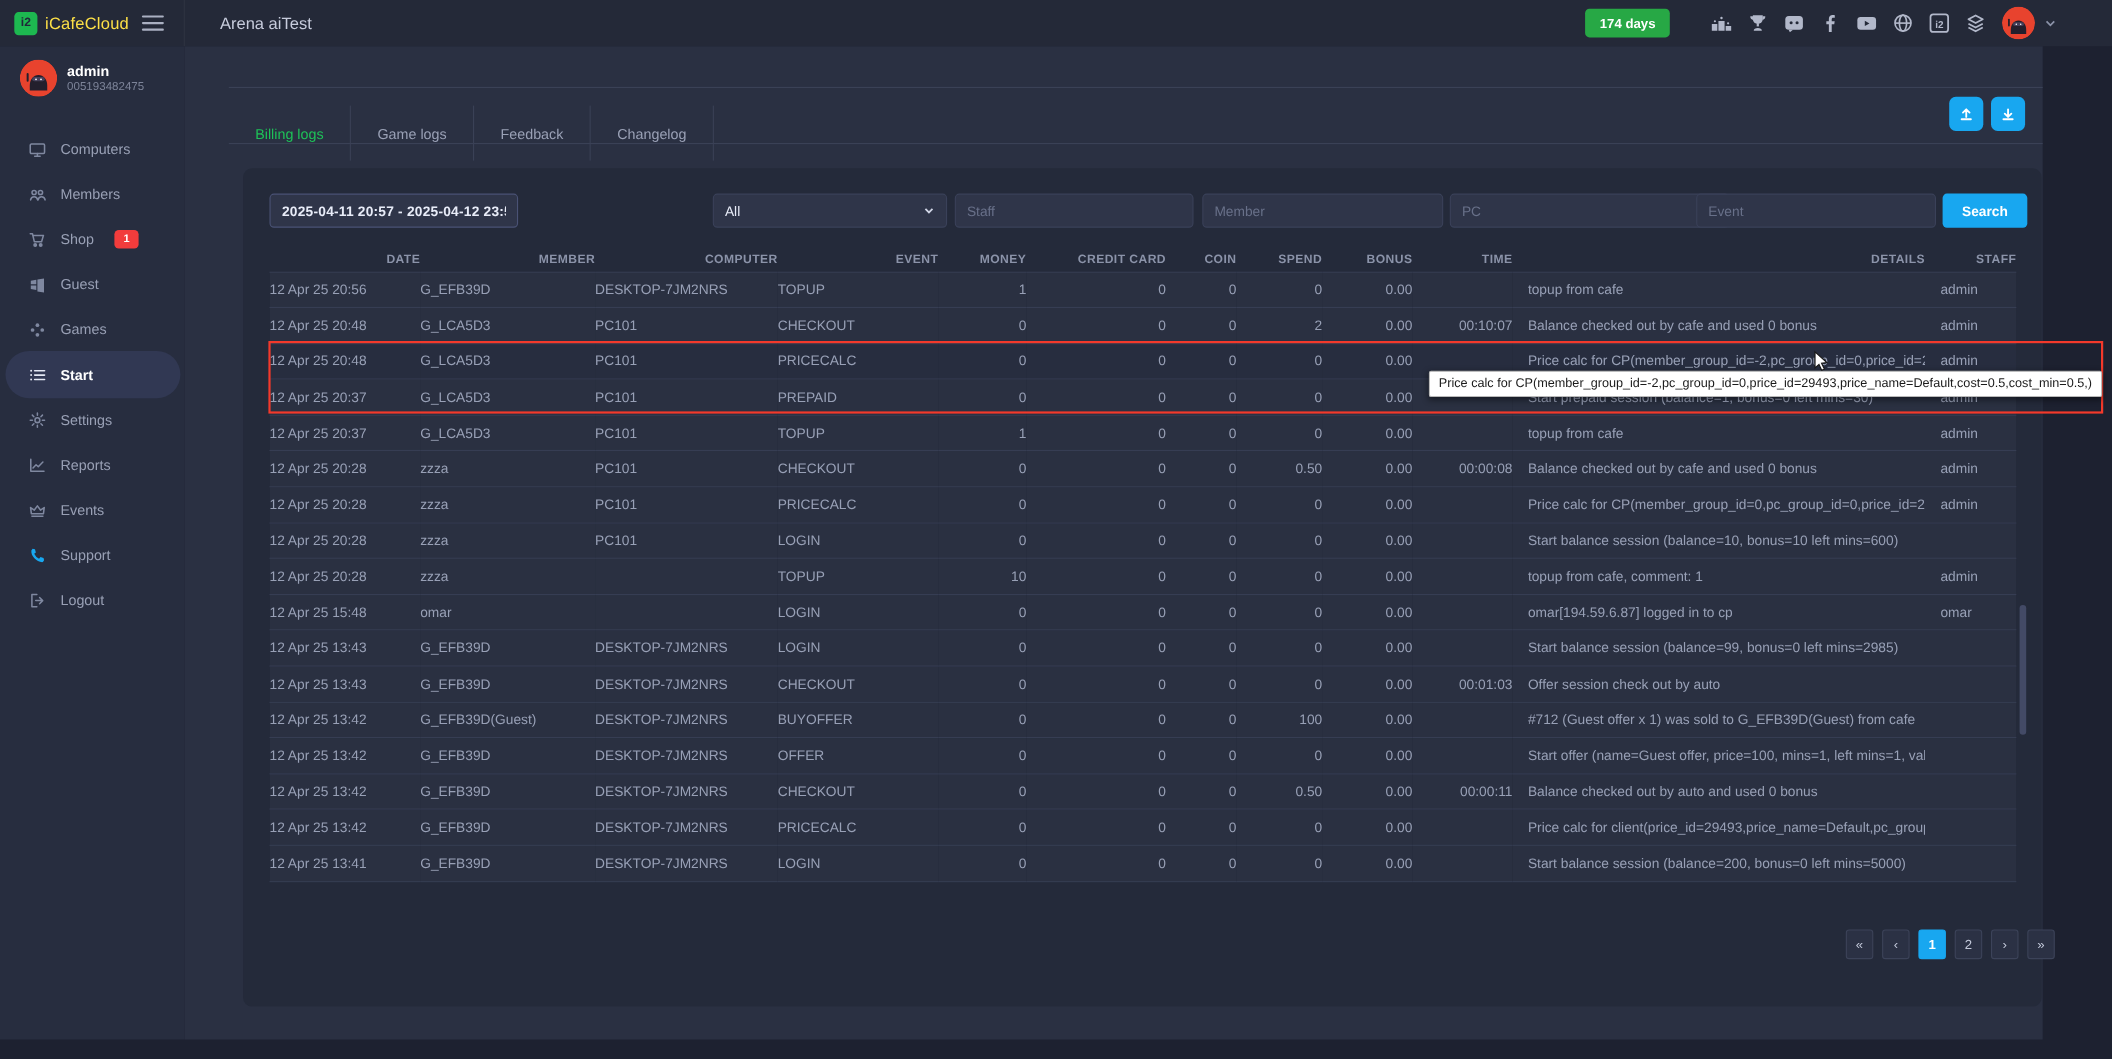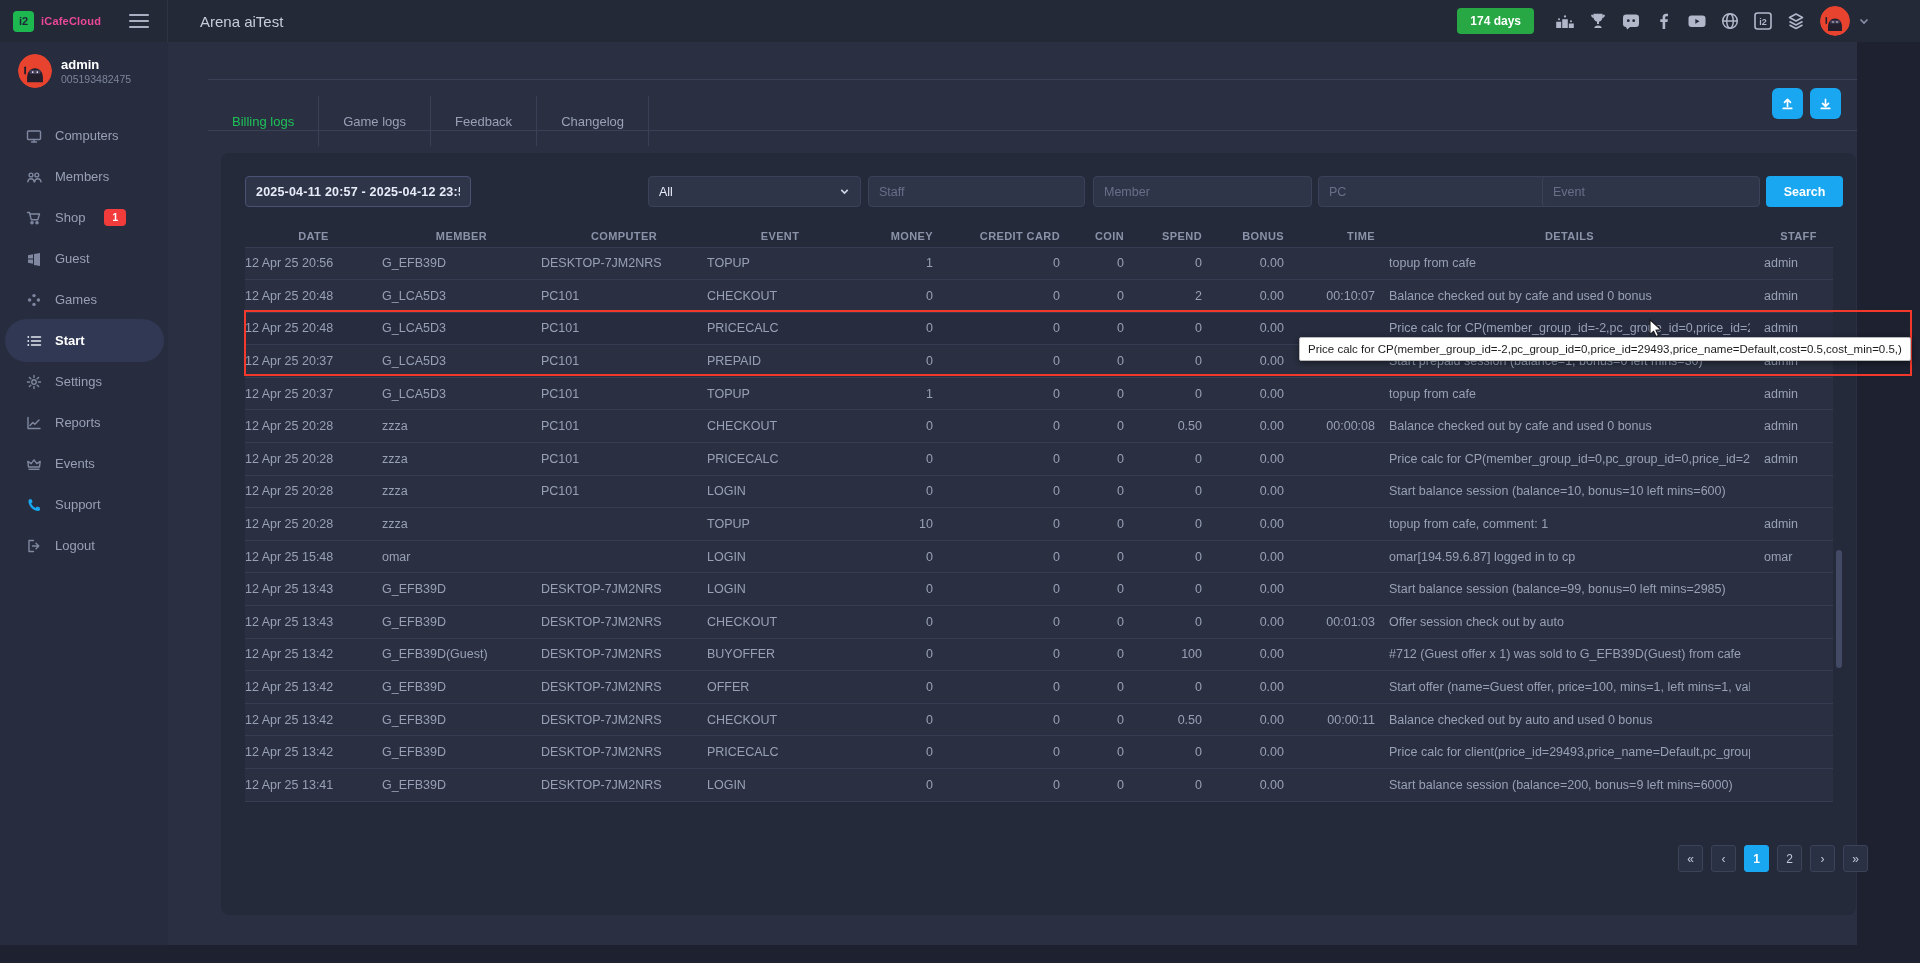--- a/index.html
+++ b/index.html
@@ -3,26 +3,26 @@
 <meta charset="utf-8">
 <style>
   *{box-sizing:border-box;margin:0;padding:0}
   html,body{width:1920px;height:963px;overflow:hidden}
   body{position:relative;background:#1d2130;font-family:"Liberation Sans","DejaVu Sans",sans-serif;-webkit-font-smoothing:antialiased}
 
   
   .topbar{position:absolute;left:0;top:0;width:1920px;height:42px;background:#242938;z-index:5}
   .logo-area{position:absolute;left:0;top:0;width:168px;height:42px;display:flex;align-items:center;padding-left:13px;border-right:1px solid rgba(255,255,255,.05)}
   .logo-mark{width:21px;height:21px;background:#1db850;border-radius:4px;display:flex;align-items:center;justify-content:center;color:#20263a;font-weight:700;font-size:11px}
-  .logo-text{margin-left:7px;color:#ec4899;font-size:11px;font-weight:700;letter-spacing:.2px}
+  .logo-text{margin-left:7px;color:#fde047;font-size:15px;font-weight:400;letter-spacing:.2px}
   .hamburger{position:absolute;left:129px;top:12px;width:20px;height:18px;display:flex;flex-direction:column;justify-content:space-between;padding:2px 0;cursor:pointer}
   .hamburger span{display:block;height:2px;background:#aab0c2;border-radius:1px}
   .page-title{position:absolute;left:200px;top:0;height:42px;display:flex;align-items:center;color:#c7ccdc;font-size:15px}
   .topbar-right{position:absolute;right:50px;top:0;height:42px;display:flex;align-items:center}
-  .days-badge{background:#27a845;color:#fff;font-size:12px;font-weight:700;padding:6px 13px;border-radius:4px;margin-right:8px;cursor:pointer}
+  .days-badge{background:#27a845;color:#fff;font-size:12px;font-weight:700;padding:6px 13px;border-radius:4px;margin-right:24px;cursor:pointer}
   .tb-icon{width:20px;height:20px;margin-left:13px;display:flex;align-items:center;justify-content:center;cursor:pointer}
   .tb-avatar{width:30px;height:30px;margin-left:14px;border-radius:50%;overflow:hidden;cursor:pointer}
   .tb-caret{margin-left:8px;cursor:pointer;display:flex}
 
   
   .sidebar{position:absolute;left:0;top:42px;width:168px;height:903px;background:#272d3f;z-index:4}
   .user{position:absolute;left:18px;top:12px;display:flex;gap:9px;align-items:center}
   .user-avatar{width:34px;height:34px;border-radius:50%;overflow:hidden}
   .user-name{font-size:13px;font-weight:700;color:#fff;line-height:15px}
   .user-id{font-size:10.5px;color:#7d8499;line-height:14px}
@@ -56,21 +56,21 @@
   .f-staff{left:647px;width:217px}
   .f-member{left:872px;width:219px}
   .f-pc{left:1097px;width:254px}
   .f-event{left:1321px;width:218px}
   .f-search{left:1545px;width:77px}
   .search-btn{width:100%;height:100%;background:#18a7f0;border:none;border-radius:4px;color:#fff;font-weight:700;font-size:12.5px;cursor:pointer;font-family:inherit}
 
   
   .table-wrap{position:absolute;left:24px;top:72px;width:1588px}
   table{width:100%;border-collapse:collapse;table-layout:fixed;font-size:12.5px}
-  th{height:22px;color:#8b93a9;font-size:11px;text-align:center;font-weight:700;letter-spacing:.4px;white-space:nowrap;padding:0}
+  th{height:22px;color:#8b93a9;font-size:11px;text-align:right;font-weight:700;letter-spacing:.4px;white-space:nowrap;padding:0}
   td{height:32.6px;padding:0;color:#98a0b6;white-space:nowrap;overflow:hidden;border-top:1px solid #363d53;background:#2a3041}
   tbody tr:last-child td{border-bottom:1px solid #363d53}
   tr.hl td{background:#272d3f}
   th:nth-child(n+5):nth-child(-n+10),td:nth-child(n+5):nth-child(-n+10){text-align:right}
   th:nth-child(11),td:nth-child(11),th:nth-child(12),td:nth-child(12){padding-left:14px}
 
   
   .pagination{position:absolute;top:692px;left:1457px;display:flex;gap:8px}
   .pg{width:25px;height:27px;border:1px solid #3c4359;background:#2b3144;border-radius:3px;color:#c3c9da;font-size:12px;display:flex;align-items:center;justify-content:center;cursor:pointer}
   .pg.active{background:#18a7f0;border-color:#18a7f0;color:#fff;font-weight:700}
@@ -603,21 +603,21 @@
     <td>12 Apr 25 13:41</td>
     <td>G_EFB39D</td>
     <td>DESKTOP-7JM2NRS</td>
     <td>LOGIN</td>
     <td>0</td>
     <td>0</td>
     <td>0</td>
     <td>0</td>
     <td>0.00</td>
     <td></td>
-    <td>Start balance session (balance=200, bonus=9 left mins=6000)</td>
+    <td>Start balance session (balance=200, bonus=0 left mins=5000)</td>
     <td></td>
   </tr>
           </tbody>
       </table>
     </div>
 
     <div class="pagination">
       <span class="pg">«</span>
       <span class="pg">‹</span>
       <span class="pg active">1</span>

